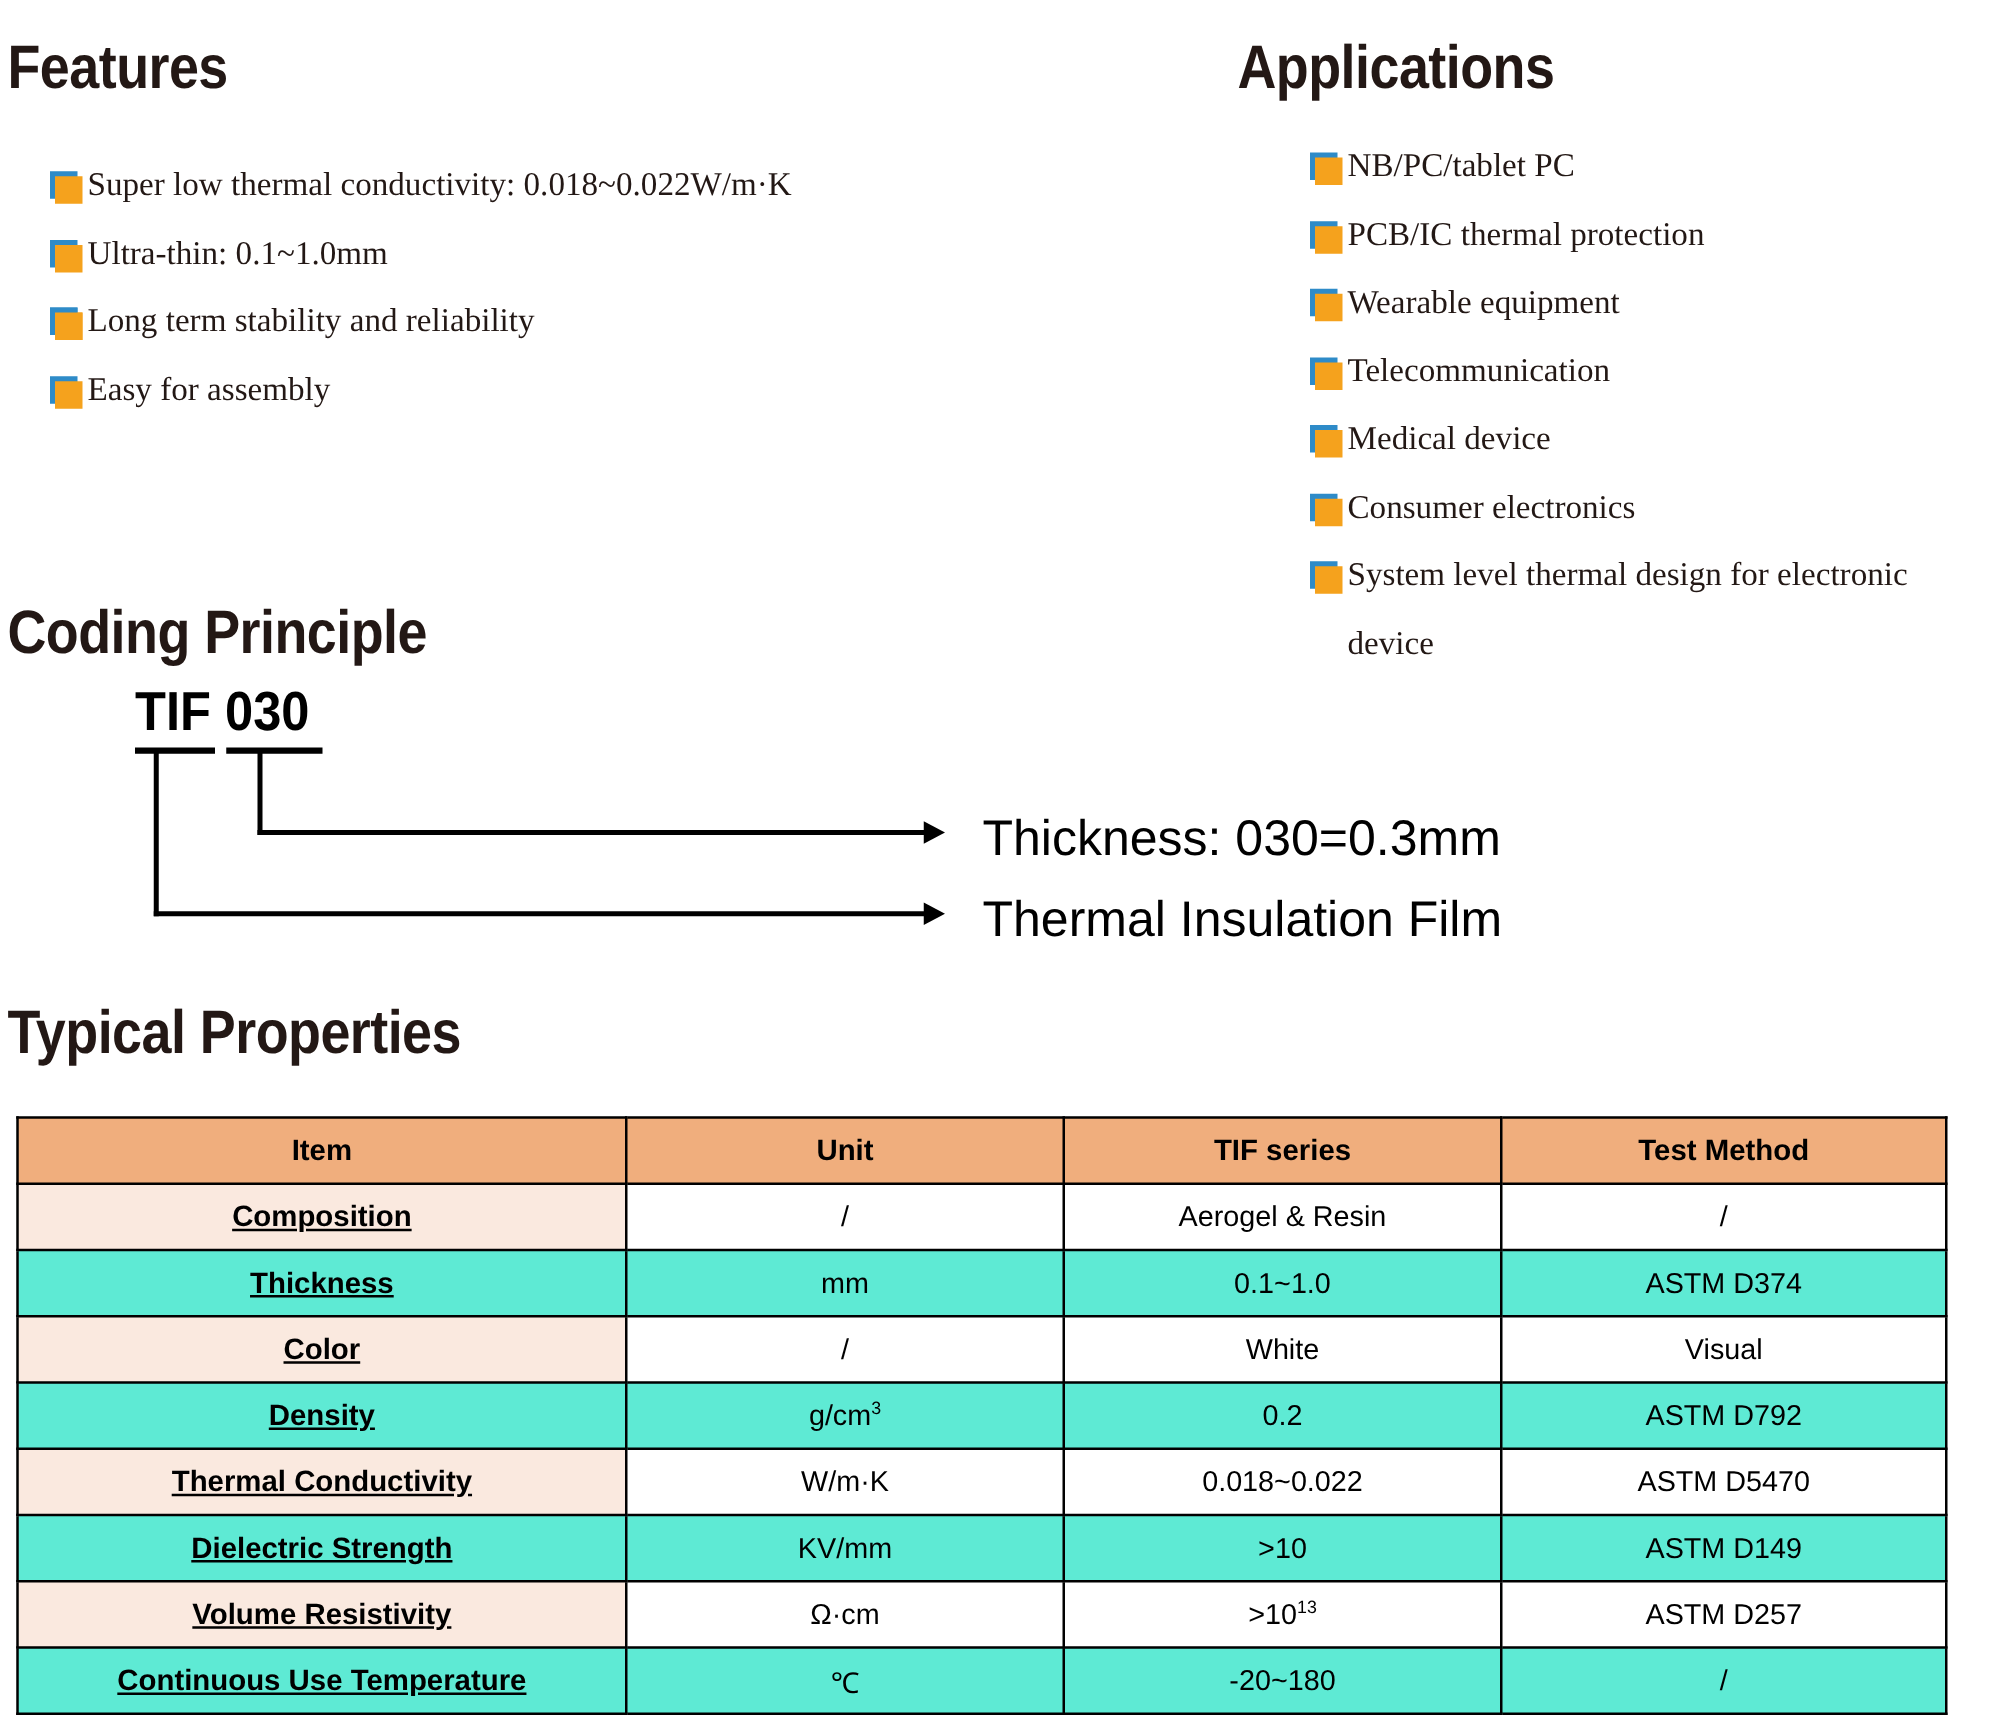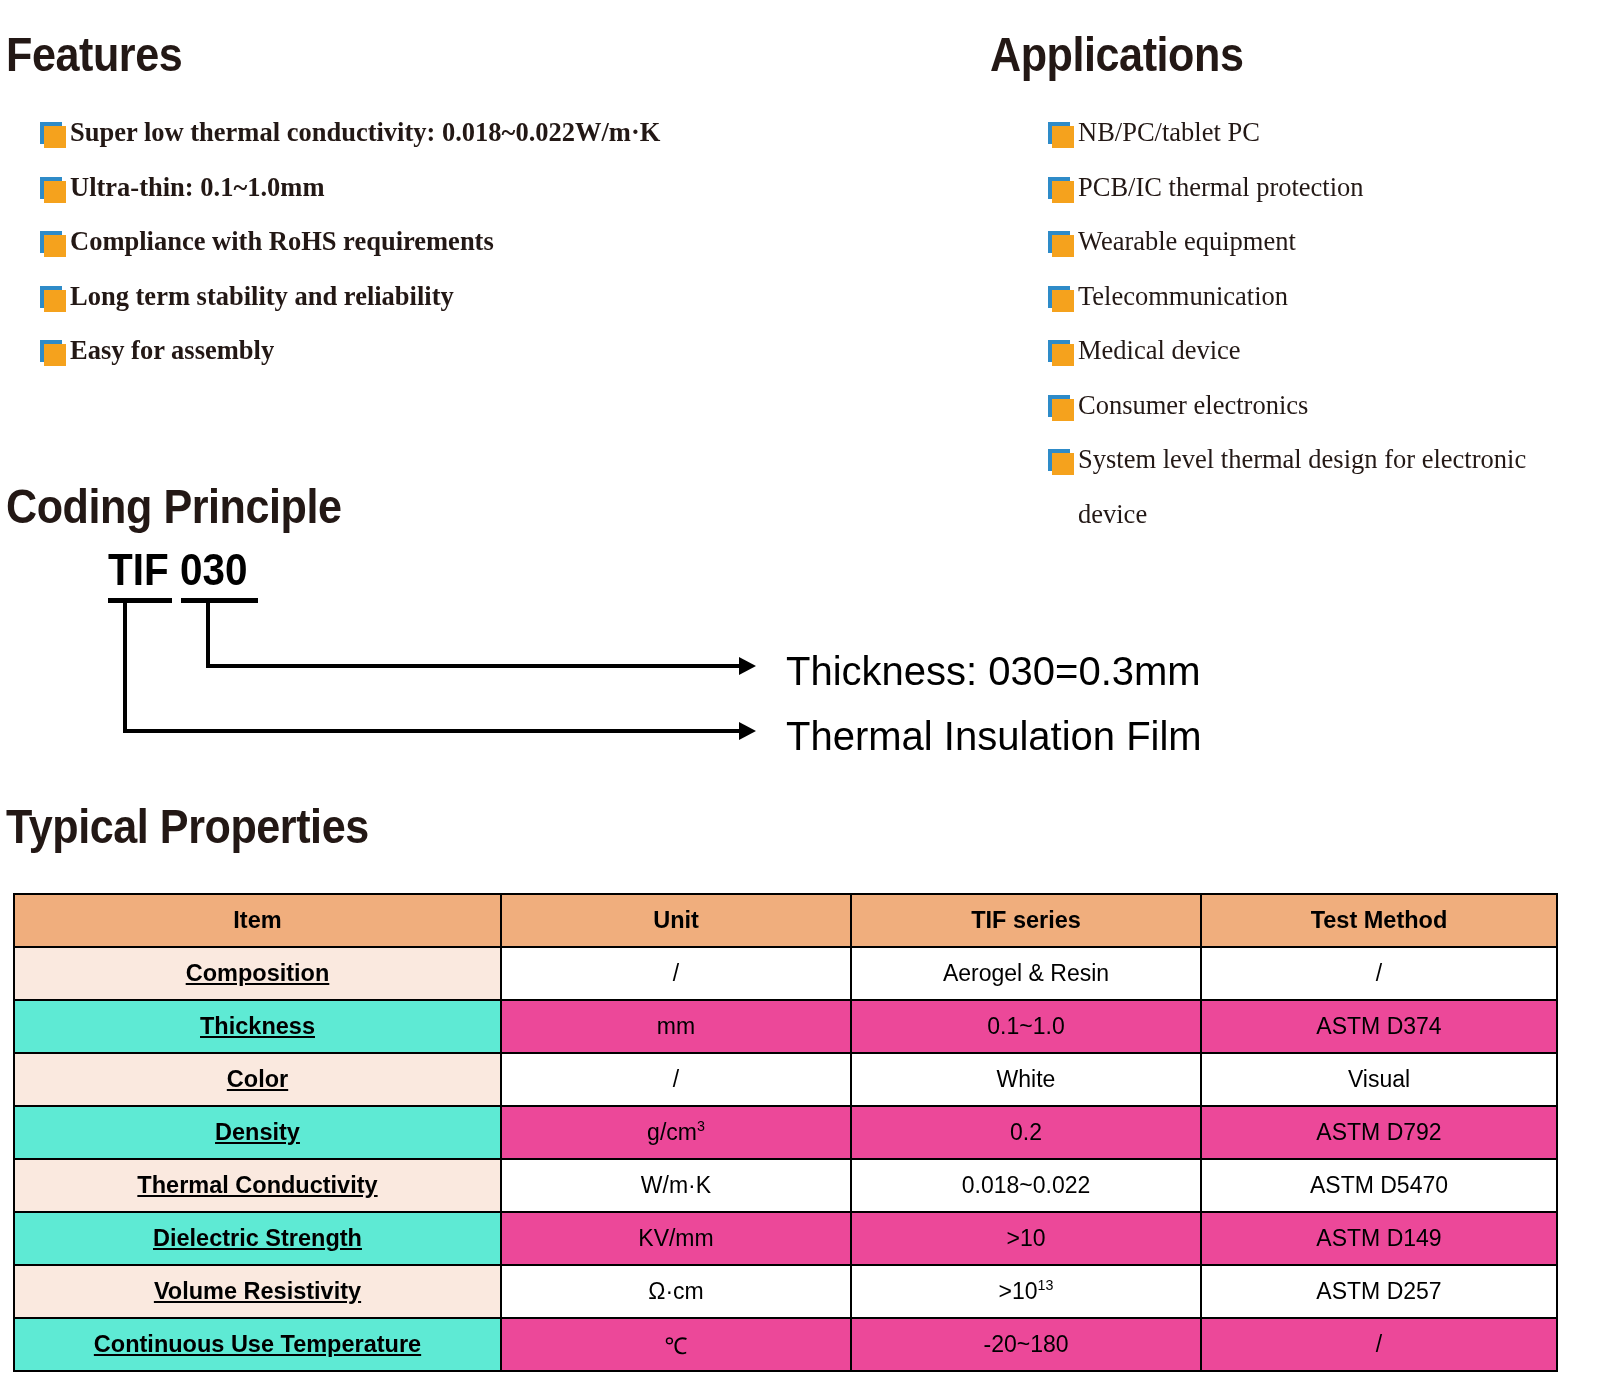--- a/index.html
+++ b/index.html
@@ -95,49 +95,48 @@
   }
   #props-table th{
     background:#F0AE7D;
     font-weight:bold;
     font-size:23.5px;
   }
   #props-table td.item-cell{font-weight:bold;font-size:23.5px;text-decoration:underline;}
   tr.odd td.item-cell{background:#FAE9DF;}
   tr.even td.item-cell{background:#5eead4;}
   tr.odd td.data-cell{background:#ffffff;}
-  tr.even td.data-cell{background:#ec4899;}
+  tr.even td.data-cell{background:#5eead4;}
   sup{font-size:0.62em;vertical-align:super;line-height:0;}
 </style>
 </head>
 <body>
 
 <div class="abs heading" style="left:6px;top:30px;">Features</div>
 
-<ul class="abs bullet-list" style="left:0px;top:105px;width:900px;font-weight:bold;">
+<ul class="abs bullet-list" style="left:0px;top:120px;width:900px;">
   <li class="bullet-item">
     <span class="marker">
       <span class="sq-back"></span>
         <span class="sq-front"></span>
     </span>
     <span>Super low thermal conductivity: 0.018~0.022W/m·K</span>
   </li>
   <li class="bullet-item">
     <span class="marker">
       <span class="sq-back"></span>
         <span class="sq-front"></span>
     </span>
     <span>Ultra-thin: 0.1~1.0mm</span>
   </li>
   <li class="bullet-item">
     <span class="marker">
       <span class="sq-back"></span>
         <span class="sq-front"></span>
     </span>
-    <span>Compliance with RoHS requirements</span>
   </li>
   <li class="bullet-item">
     <span class="marker">
       <span class="sq-back"></span>
         <span class="sq-front"></span>
     </span>
     <span>Long term stability and reliability</span>
   </li>
   <li class="bullet-item">
     <span class="marker">

